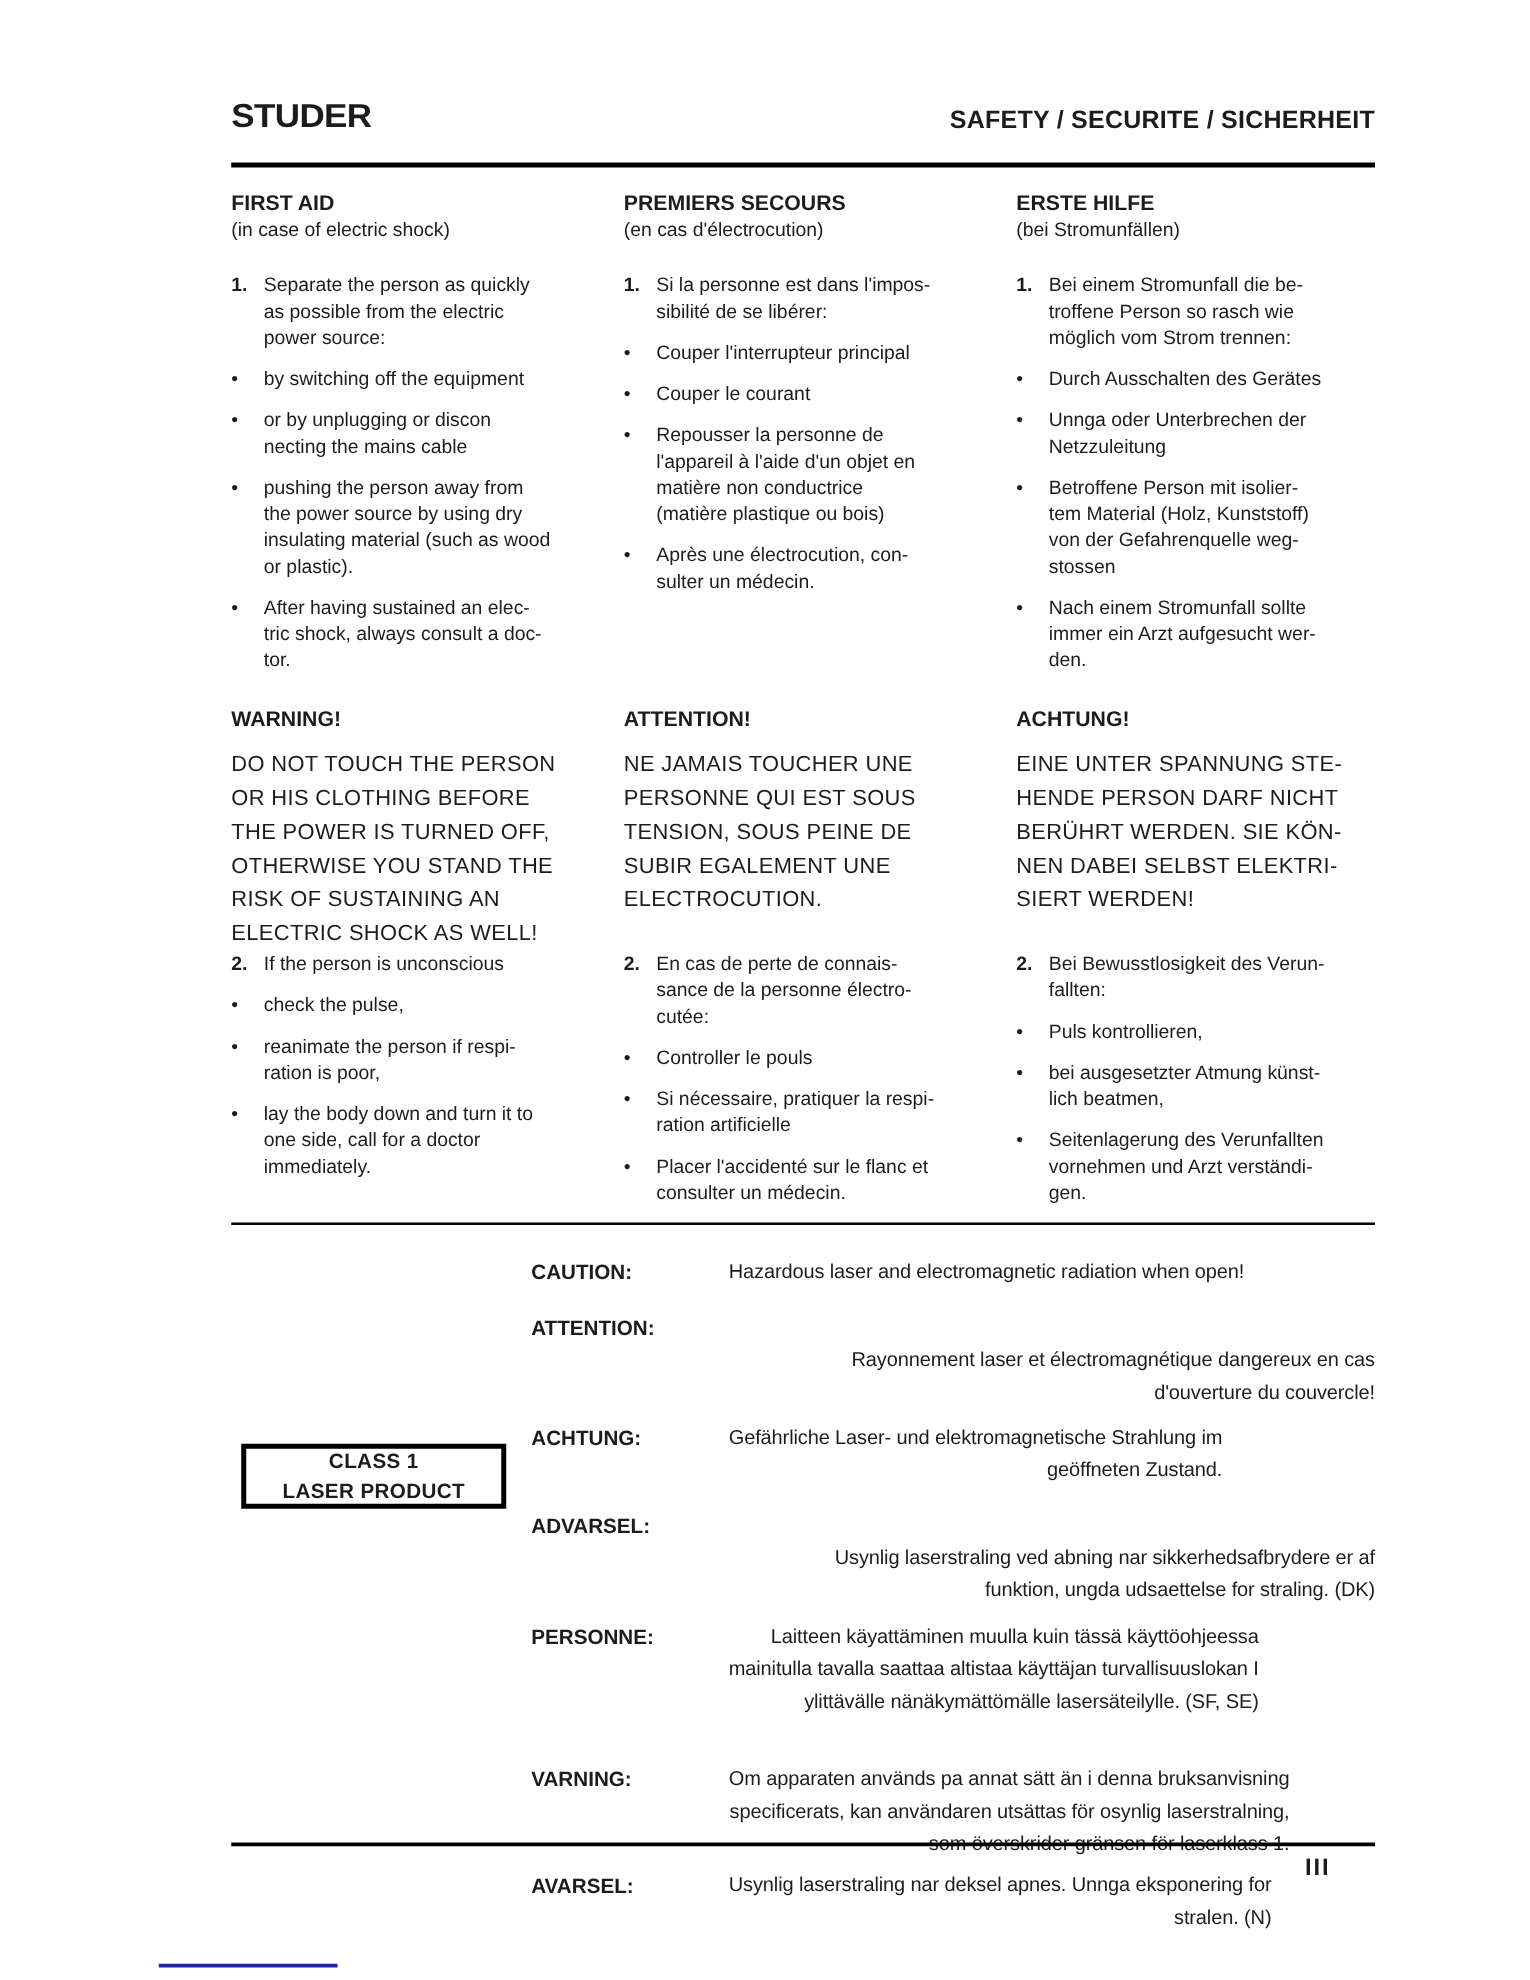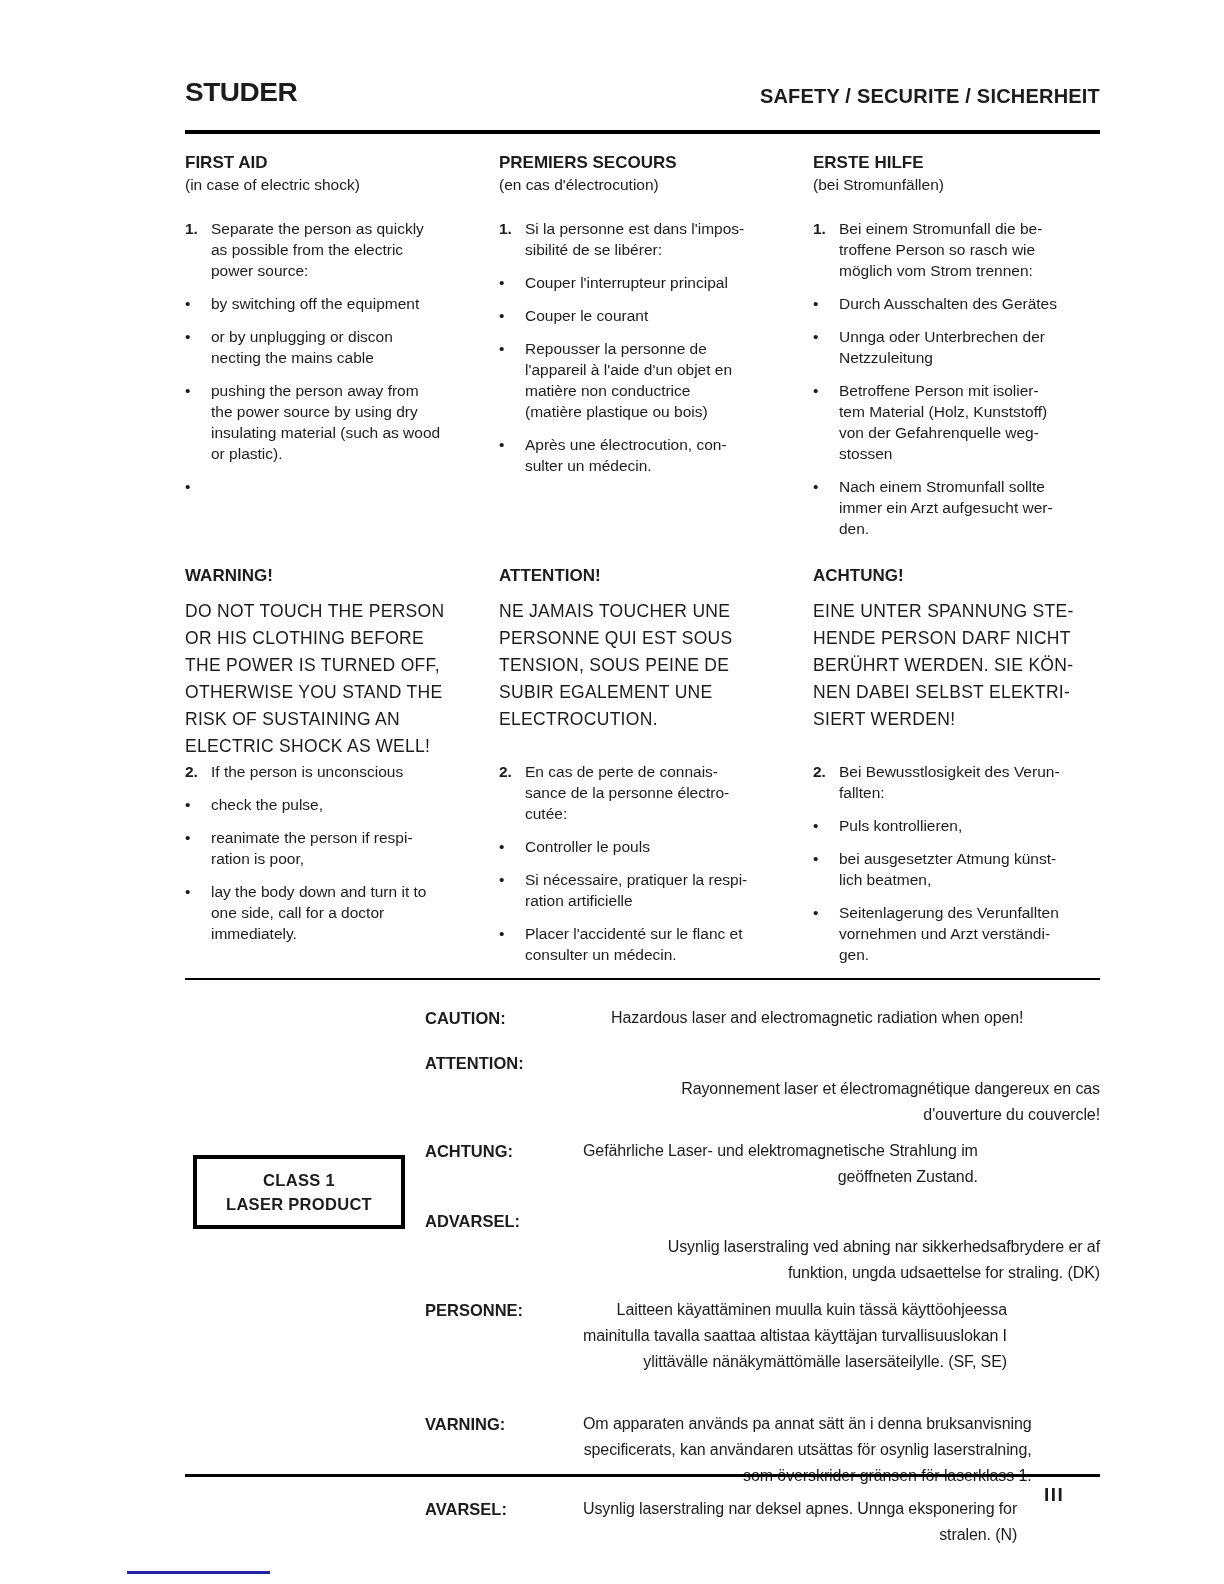--- a/index.html
+++ b/index.html
@@ -36,31 +36,31 @@
   .itext { white-space:pre; }
   .seg2 { height:196px; }
   .warn-h { font-size:17px; font-weight:bold; line-height:21px; margin-bottom:12px; }
   .warn-text {
     font-size:17.5px; line-height:27px; white-space:pre; letter-spacing:0.3px;
   }
   
   .divider { position:absolute; left:185px; top:978px; width:915px; height:2px; background:#000; }
   .notices { position:absolute; left:425px; top:1005px; width:675px; }
   .notice-row { display:flex; }
-  .notice-row:nth-child(1) { margin-bottom:19px;gap:28px; }
+  .notice-row:nth-child(1) { margin-bottom:19px; }
   .notice-row:nth-child(2) { margin-bottom:10px;flex-direction:column; }
   .notice-row:nth-child(3) { margin-bottom:18px; }
   .notice-row:nth-child(4) { margin-bottom:11px;flex-direction:column; }
   .notice-row:nth-child(5) { margin-bottom:5px; }
   .notice-row:nth-child(6) { margin-bottom:7px;margin-top:36px; }
   .nlabel { width:158px; flex:none; font-size:16.5px; font-weight:bold; line-height:26px; }
   .ntext  { font-size:16px; line-height:26px; white-space:pre; letter-spacing:-0.1px;text-align:right; }
   
   .laser-box {
-    position:absolute; left:193px; top:1155px; width:212px; height:74px;
+    position:absolute; left:193px; top:1155px; width:212px; height:52px;
     border:4px solid #000; display:flex; flex-direction:column;
     align-items:center; justify-content:center;
   }
   .laser-box div { font-size:16.5px; font-weight:bold; line-height:24px; letter-spacing:0.3px; }
   
   .footer-rule { position:absolute; left:185px; top:1474px; width:915px; height:3px; background:#000; }
   .page-num { position:absolute; left:1044px; top:1484px; font-size:19px; font-weight:bold; letter-spacing:1.5px; }
   .blue-line { position:absolute; left:127px; top:1571px; width:143px; height:3px; }
 </style>
 </head>
@@ -97,20 +97,23 @@
           </div>
         <div class="item">
             <span class="marker">•</span>
             <div class="itext">pushing the person away from
 the power source by using dry
 insulating material (such as wood
 or plastic).</div>
           </div>
         <div class="item">
             <span class="marker">•</span>
+            <div class="itext">After having sustained an elec-
+tric shock, always consult a doc-
+tor.</div>
           </div>
       </div>
     </div>
     <div class="seg2">
       <div class="warn-h">WARNING!</div>
       <div class="warn-text">DO NOT TOUCH THE PERSON
 OR HIS CLOTHING BEFORE
 THE POWER IS TURNED OFF,
 OTHERWISE YOU STAND THE
 RISK OF SUSTAINING AN

